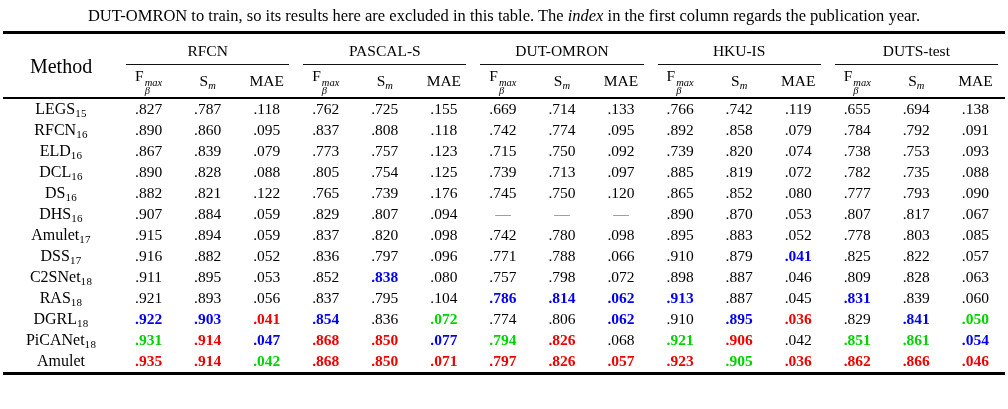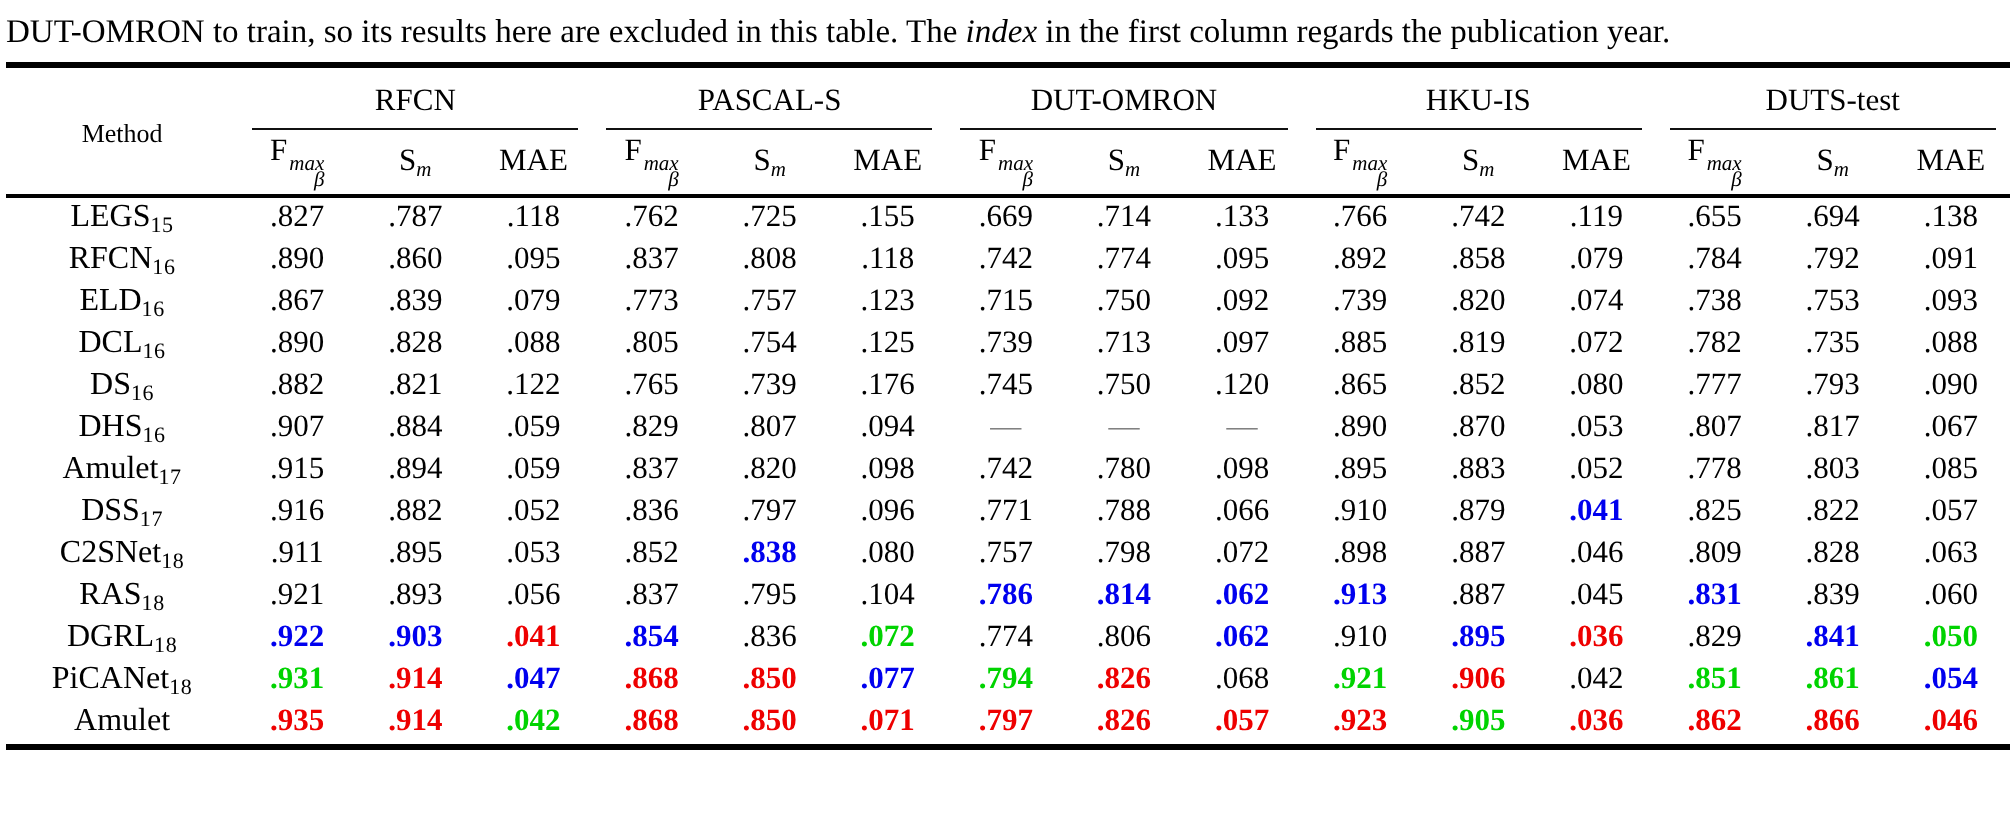--- a/index.html
+++ b/index.html
@@ -5,21 +5,21 @@
   html,body{margin:0;padding:0;background:#ffffff;}
   body{
     width:1008px;height:409px;overflow:hidden;
     font-family:"Liberation Serif","DejaVu Serif",serif;
     color:#000;
     -webkit-font-smoothing:antialiased;
   }
   
   .caption{ padding:6px 3px 1px 3px; font-size:16.5px; line-height:20.5px; }
   .cap-line1{ text-align:justify; text-align-last:justify; }
-  .cap-line2{ text-align:left; }
+  .cap-line2{ text-align:center; }
   .seg-plain{ }
   .seg-italic{ font-style:italic; }
   .seg-red{ color:var(--c-red); font-weight:700; }
   .seg-green{ color:var(--c-green); font-weight:700; }
   .seg-blue{ color:var(--c-blue); font-weight:700; }
   
   table{
     width:1002px; margin:3px 3px 0 3px;
     border-collapse:collapse; table-layout:fixed;
     font-size:15.5px;
@@ -28,28 +28,28 @@
   thead{ border-bottom:2.5px solid #000; }
   th,td{ padding:0; font-weight:normal; text-align:center; vertical-align:middle; white-space:nowrap; }
   col.c-method{ width:116px; }
   col.c-val{ width:59px; }
   tr.group-row th{ height:29px; position:relative; padding-top:3px; }
   tr.group-row th.has-rule::after{
     content:""; position:absolute; left:7px; right:7px; bottom:1px;
     border-bottom:1.4px solid #111;
   }
   tr.metric-row th{ height:31px; }
-  th.method-head{ font-size:13px; }
+  th.method-head{ font-size:20px; }
   tbody td{ height:21px; }
   td.method-cell{ font-size:16px; }
   .msub{ font-size:11px; vertical-align:-3px; letter-spacing:0.3px; }
   
   .supsub{
     display:inline-flex; flex-direction:column; justify-content:center;
-    vertical-align:-5px; line-height:8.5px; margin-left:1px; text-align:right;
+    vertical-align:-5px; line-height:8.5px; margin-left:1px; text-align:left;
   }
   .supsub .sup,.supsub .sub{ display:block; font-size:10.5px; font-style:italic; }
   .subonly{ font-size:10.5px; font-style:italic; vertical-align:-3px; }
   
   .v-k{ color:#000; }
   .v-dash{ color:#818181; }
   .v-red{ color:var(--c-red); font-weight:700; }
   .v-green{ color:var(--c-green); font-weight:700; }
   .v-blue{ color:var(--c-blue); font-weight:700; }
 </style>

